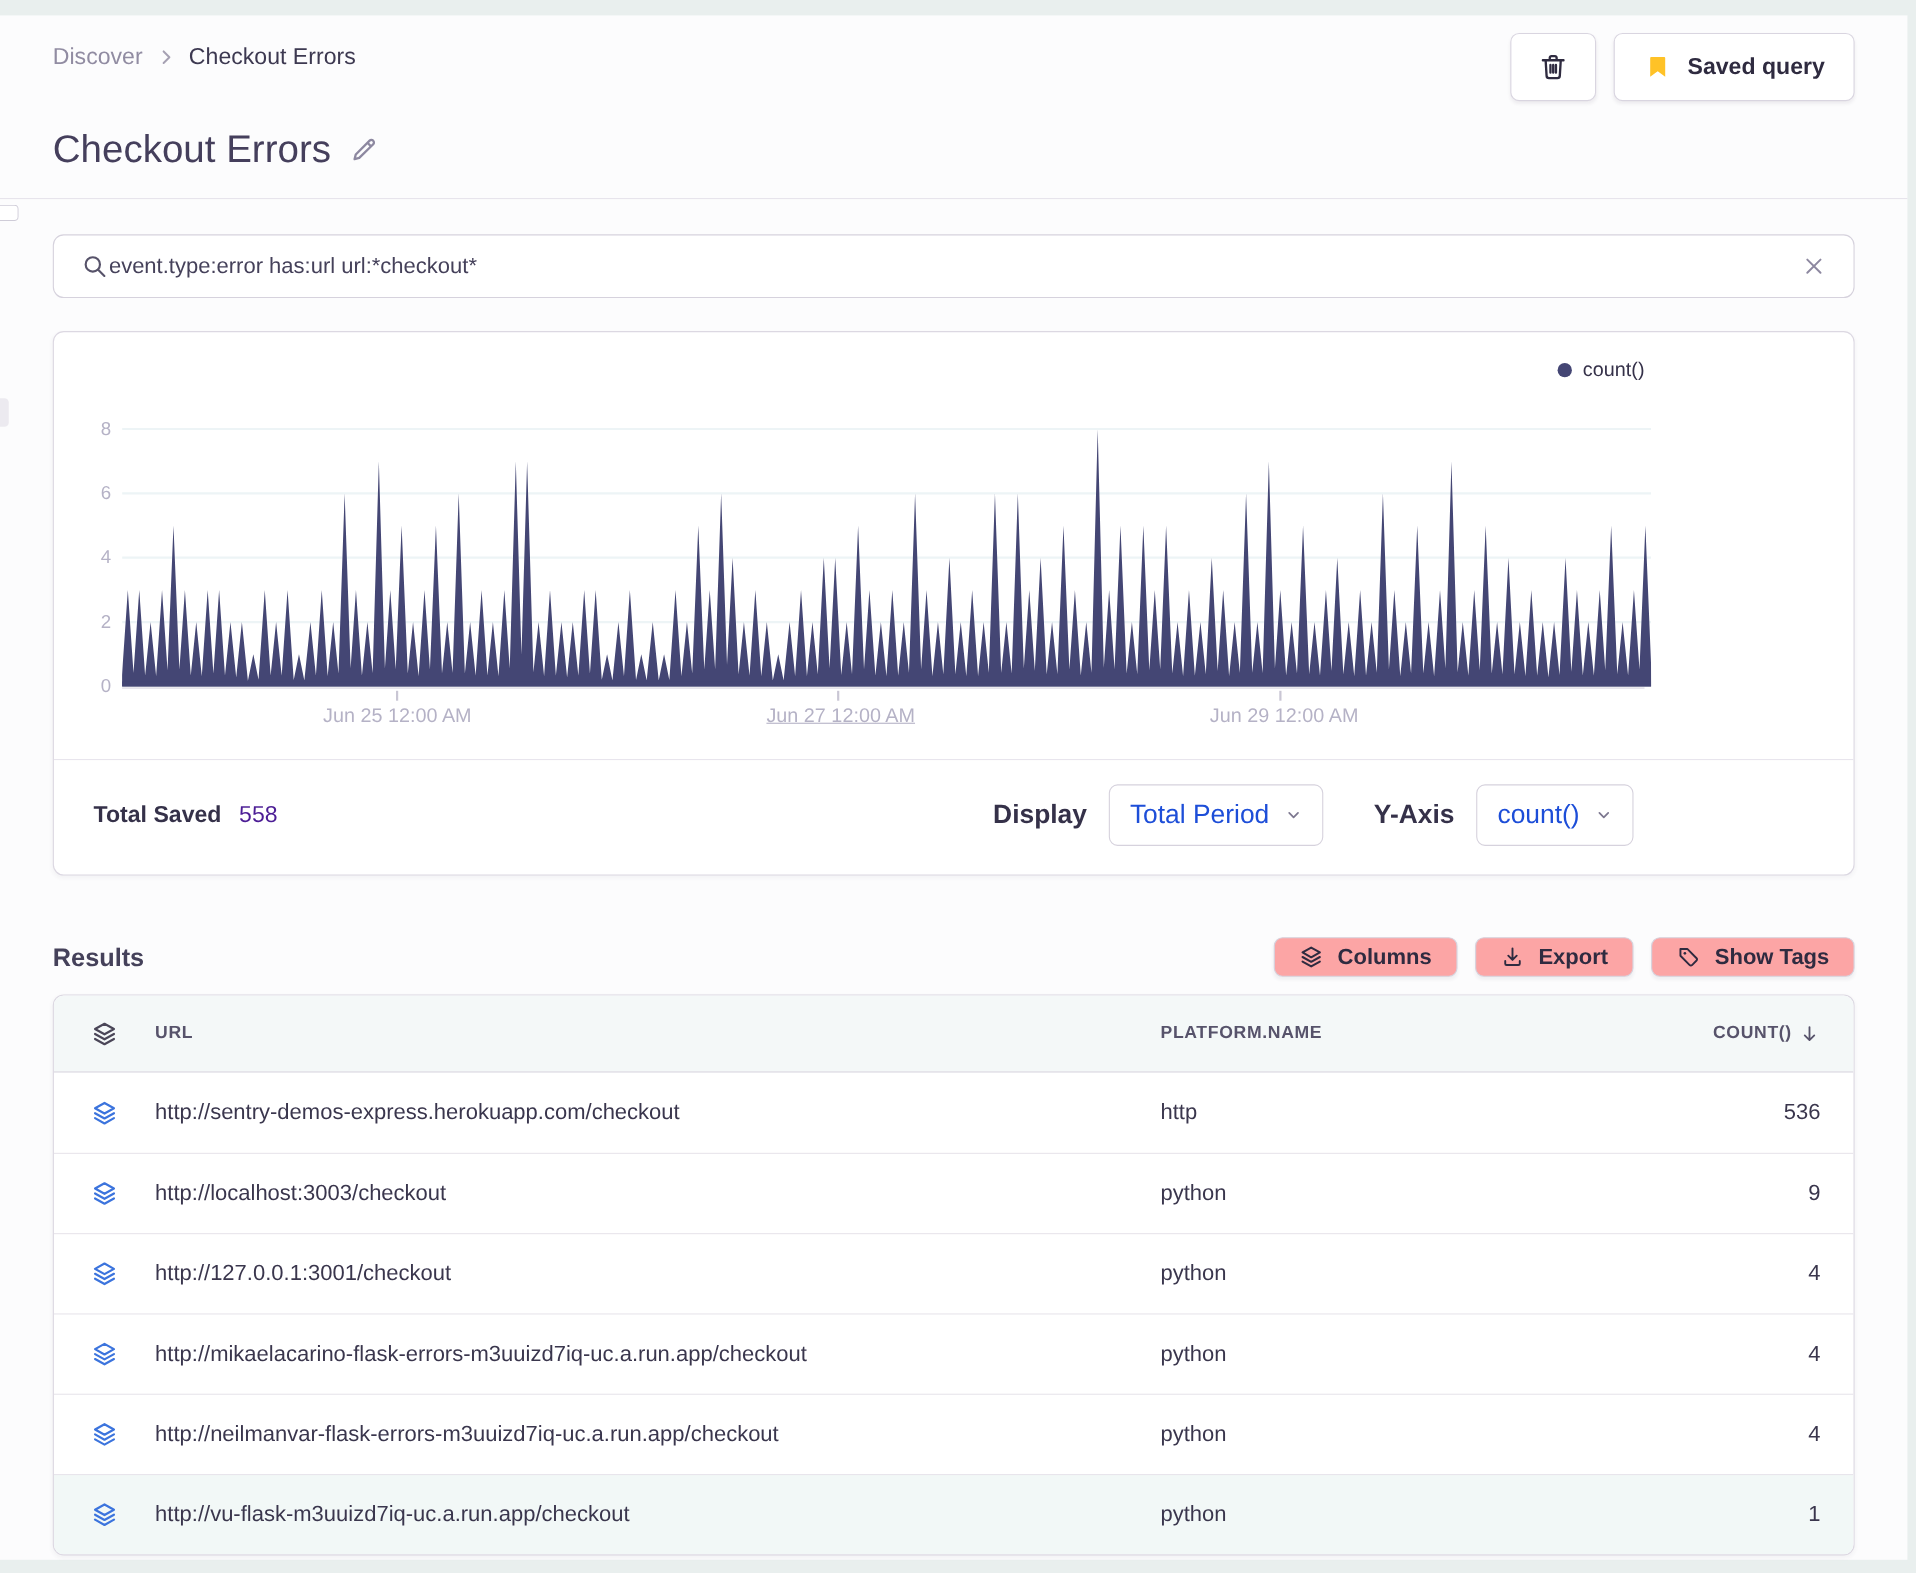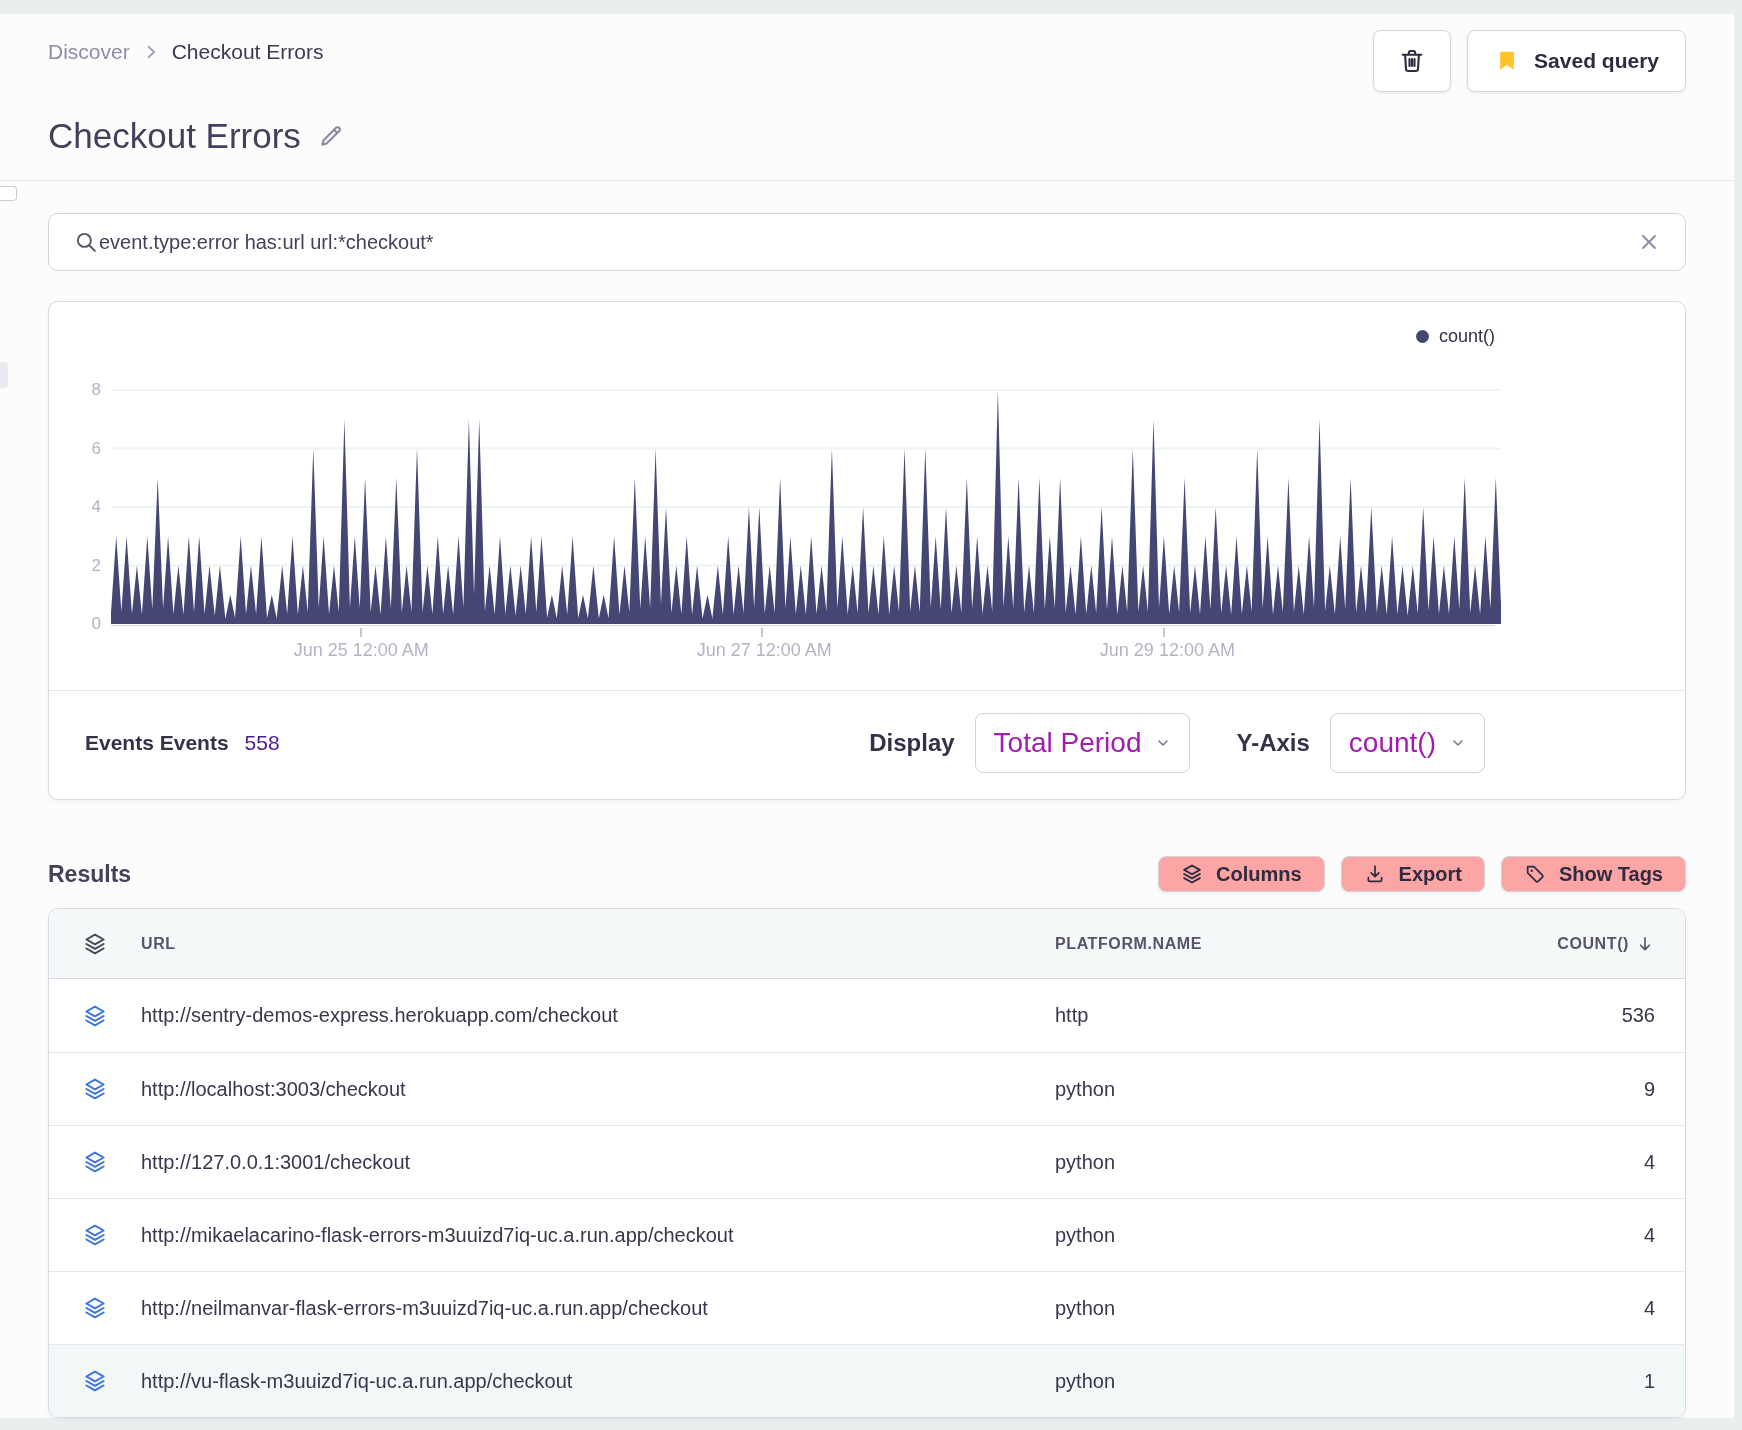--- a/index.html
+++ b/index.html
@@ -76,21 +76,21 @@
     border-top:1px solid #e8e5ed; display:flex; align-items:center; justify-content:space-between;
     padding:22px 200px 26px 36px;
   }
   .total-events { display:flex; align-items:baseline; gap:16px; font-size:21px; }
   .total-events b { color:#353149; }
   .total-events .val { color:#4c1d95; }
   .footer-controls { display:flex; align-items:center; gap:20px; }
   .ctl-label { font-size:24px; font-weight:bold; color:#353149; }
   .dropdown {
     display:flex; align-items:center; gap:14px; border:1px solid #d6d2dd; border-radius:8px;
-    background:#fff; padding:13px 18px; font-size:28px; color:#a21caf; cursor:pointer;
+    background:#fff; padding:13px 18px; font-size:24px; color:#1d4ed8; cursor:pointer;
   }
   .footer-controls .gap { width:6px; }
 
   
   .results-row { margin-top:56px; display:flex; justify-content:space-between; align-items:center; }
   .results-heading { font-size:23px; font-weight:bold; color:#45415a; }
   .results-buttons { display:flex; gap:16px; }
   .sm-btn {
     display:flex; align-items:center; gap:13px; height:36px; padding:0 22px;
     border:1px solid #d6d2dd; border-radius:8px; background:#fca5a5;
@@ -207,27 +207,27 @@
                 <rect x="0" y="261.5" width="1390" height="4.5" fill="#444674"></rect>
               </svg>
             <div class="axis-line"></div>
           <div class="xtick" style="left: 18%;"></div>
               <div class="xtick" style="left: 47%;"></div>
               <div class="xtick" style="left: 76%;"></div>
             </div>
         </div>
         <div class="x-labels">
             <span style="left: 18%;">Jun 25 12:00 AM</span>
-            <span style="left: 47%;">Jun 27 12:00 AM</span>
+            <span style="left: 47%; text-decoration: underline;">Jun 27 12:00 AM</span>
             <span style="left: 76%;">Jun 29 12:00 AM</span>
           </div>
       </div>
       <div class="chart-footer">
         <div class="total-events">
-          <b>Events Events</b>
+          <b>Total Saved</b>
           <span class="val">558</span>
         </div>
         <div class="footer-controls">
           <span class="ctl-label">Display</span>
           <div class="dropdown">
             <span>Total Period</span>
             <svg width="16" height="16" viewBox="0 0 24 24">
                 <path d="M6 9l6 6 6-6" fill="none" stroke="#7d7890" stroke-width="2.4" stroke-linecap="round" stroke-linejoin="round"></path>
               </svg>
           </div>

